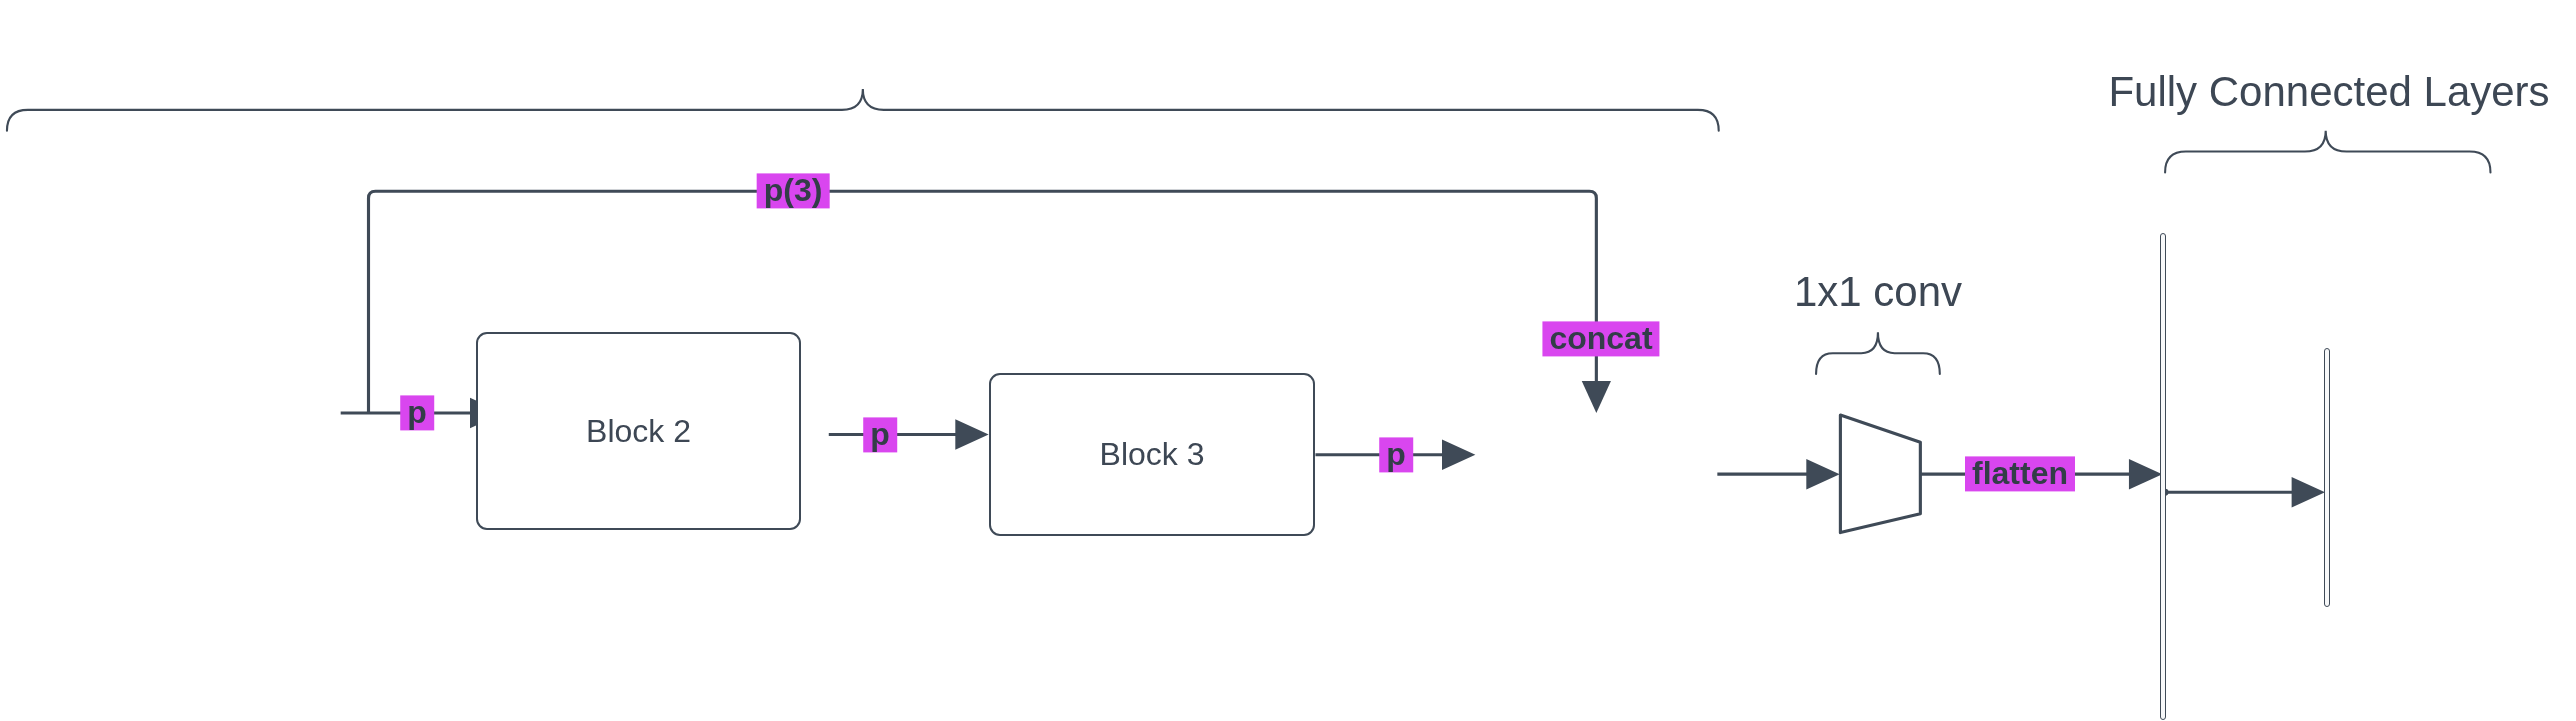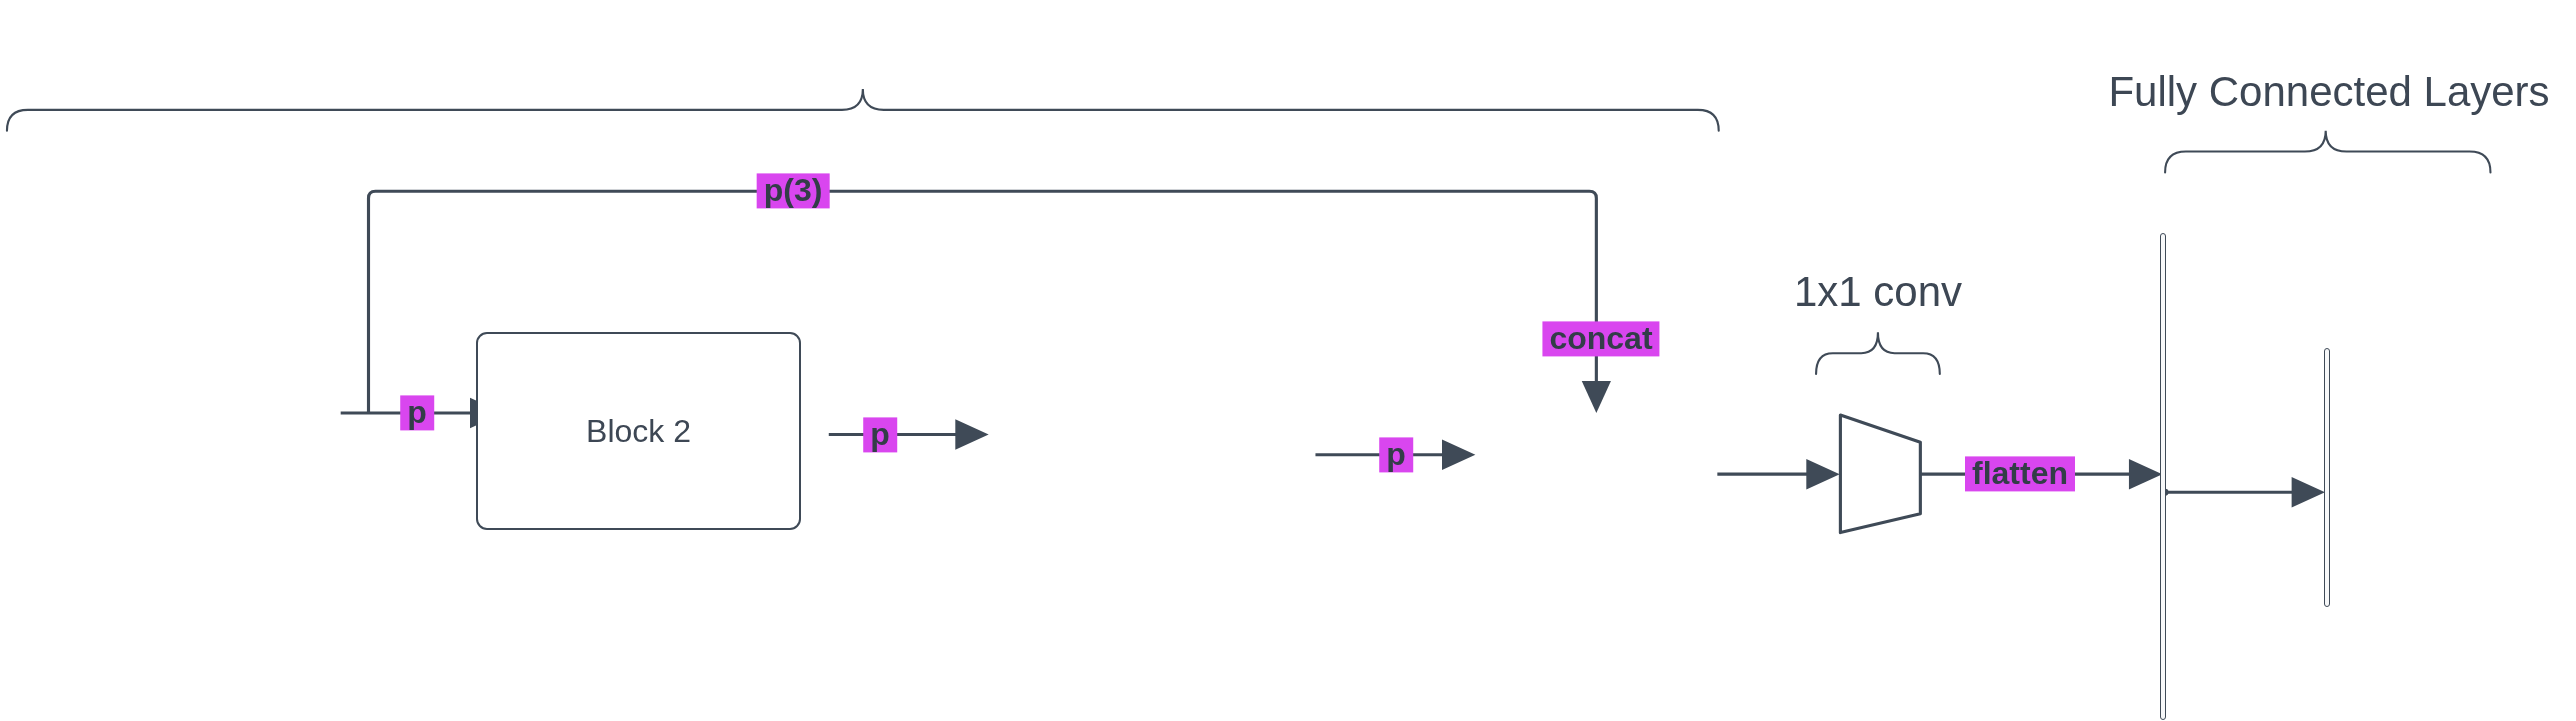--- a/index.html
+++ b/index.html
@@ -96,20 +96,23 @@
     <line class="edge" x1="3114" y1="708" x2="3298" y2="708"></line>
     <polygon class="head" points="3344,708 3296,686 3296,730"></polygon>
   </svg>
 
   <div class="title" id="title-fc">Fully Connected Layers</div>
   <div class="title" id="title-conv">1x1 conv</div>
 
   <div class="block" id="block2">
     <span>Block 2</span>
   </div>
+  <div class="block" id="block3">
+    <span>Block 3</span>
+  </div>
 
   <div class="fc-line" id="fc-line-1"></div>
   <div class="fc-line" id="fc-line-2"></div>
 
   <div class="edge-label" id="label-p1">p</div>
   <div class="edge-label" id="label-p2">p</div>
   <div class="edge-label" id="label-p3">p</div>
   <div class="edge-label" id="label-skip">p(3)</div>
   <div class="edge-label" id="label-concat">concat</div>
   <div class="edge-label" id="label-flatten">flatten</div>

